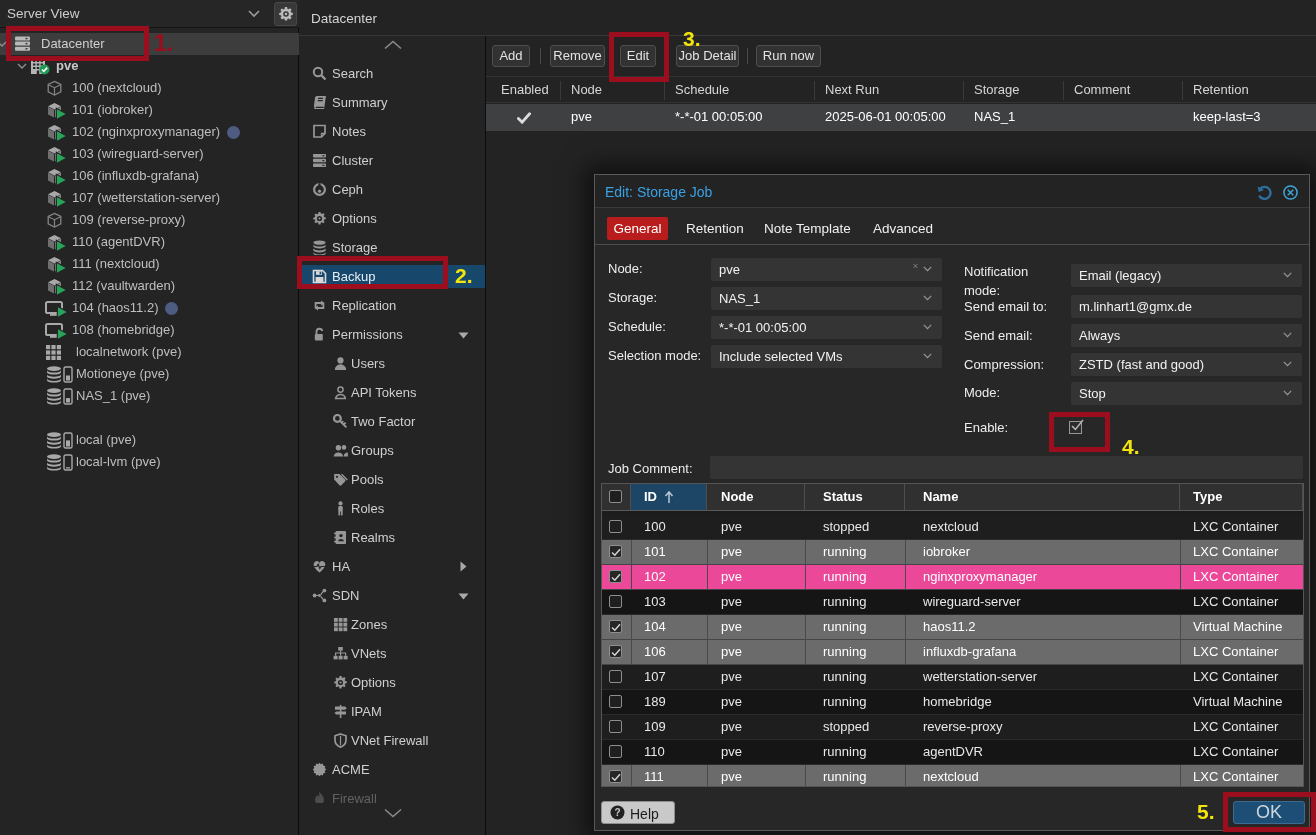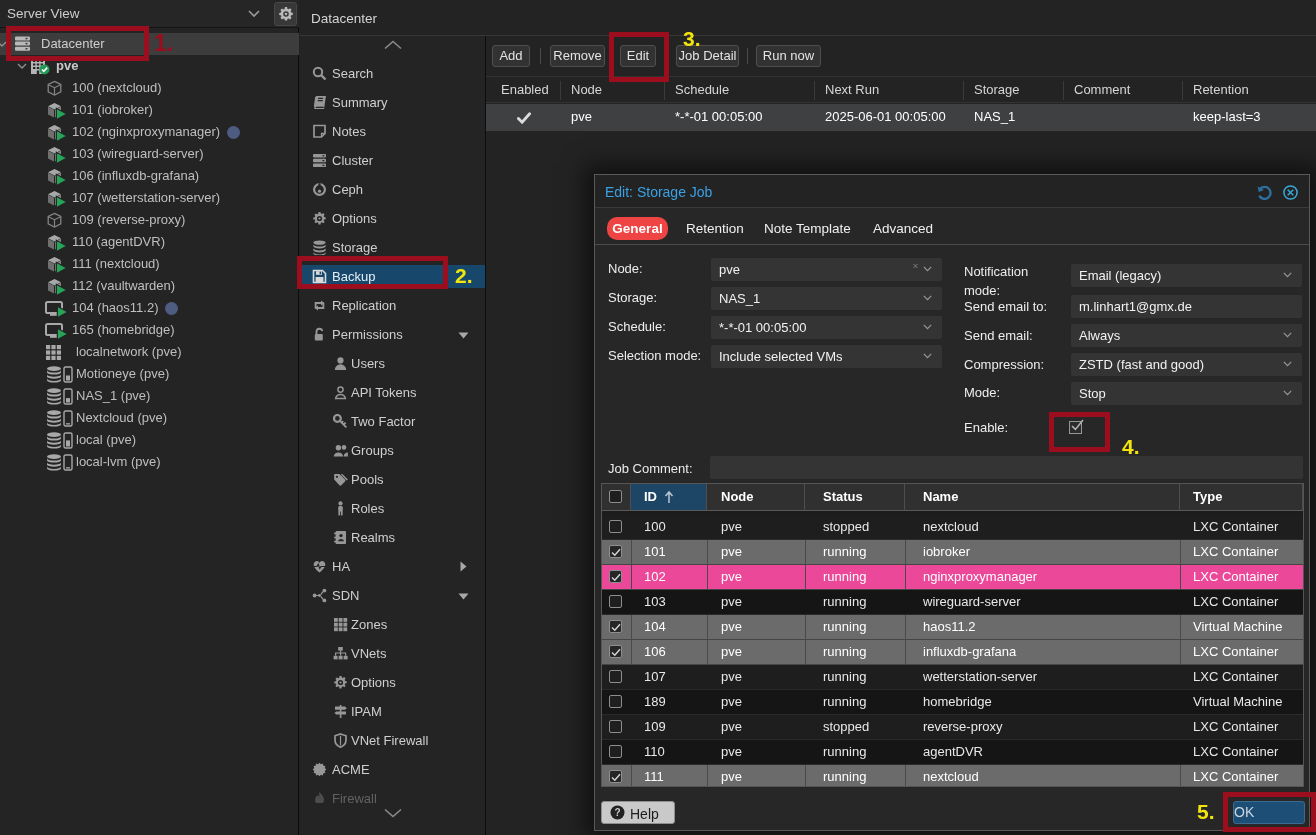--- a/index.html
+++ b/index.html
@@ -36,21 +36,21 @@
 .ghsep { position:absolute; top:4px; width:1px; height:19px; background:#3a3a3a; }
 #grow { left:0; top:68px; width:830px; height:27px; background:#3f4042; }
 .gr { position:absolute; top:5px; font-size:13px; color:#ffffff; white-space:nowrap; }
 
 
 #dlg { left:594px; top:174px; width:716px; height:657px; background:#272727; border:1px solid #595959; box-shadow:0 0 22px 9px rgba(0,0,0,.55); }
 #dlgtitle { left:0; top:0; width:714px; height:33px; background:#232323; border-bottom:1px solid #3a3a3a; }
 #dlgtitle .t { left:10px; top:9px; font-size:14px; color:#39a1e4; }
 #tabs { left:0; top:34px; width:714px; height:36px; border-bottom:1px solid #4b4b4b; }
 .tab { position:absolute; top:8px; height:23px; font-size:13.5px; color:#f0f0f0; line-height:23px; }
-.tab.on { background:#ef4444; border-radius:10px; color:#fff; text-align:center;font-weight:bold; }
+.tab.on { background:#b91c1c; border-radius:2px; color:#fff; text-align:center; }
 .flabel { position:absolute; font-size:13px; color:#ededed; white-space:nowrap; }
 .field { position:absolute; height:23px; background:#343434; border-radius:2px; }
 .field .v { position:absolute; left:8px; top:4px; font-size:13px; color:#f2f2f2; white-space:nowrap; }
 .chev { position:absolute; width:9px; height:6px; }
 
 #dgrid { left:6px; top:308px; width:703px; height:304px; border:1px solid #555; background:#1c1c1c; overflow:hidden; }
 .dgh { position:absolute; top:0; height:27px; background:#303030; border-bottom:1px solid #5a5a5a; border-right:1px solid #4e4e4e; }
 .dghx { position:absolute; top:5px; font-size:13px; color:#fff; font-weight:bold; white-space:nowrap; }
 .drow { position:absolute; width:701px; height:25px; }
 .dcell { position:absolute; top:4px; font-size:13px; white-space:nowrap; }
@@ -251,21 +251,21 @@
       <div class="abs" style="left:0px;top:5px;width:13px;height:13px;border-radius:50%;background:#4d5c80;left:165px"></div>
     </div>
     <div class="treerow" style="top:319px">
       <svg class="abs" style="left:45px;top:4px" width="18" height="15" viewBox="0 0 18 15">
           <rect x="1" y="1" width="16" height="11" rx="1.6" fill="none" stroke="#a8a8a8" stroke-width="2"></rect>
           <rect x="5" y="13" width="8" height="1.8" fill="#a8a8a8"></rect>
         </svg>
       <svg class="abs" style="left:55px;top:8px" width="14" height="14" viewBox="0 0 12 12">
           <path d="M2 1 L11 6 L2 11 Z" fill="#27a35a" stroke="#242424" stroke-width="1"></path>
         </svg>
-      <div class="trtxt" style="left:72px">165 (homebridge)</div>
+      <div class="trtxt" style="left:72px">108 (homebridge)</div>
     </div>
     <div class="treerow" style="top:341px">
       <svg class="abs" style="left:46px;top:4px" width="15" height="15" viewBox="0 0 15 15">
           <g fill="#a8a8a8">
             <rect x="0" y="0" width="4.2" height="4.2"></rect>
             <rect x="5.4" y="0" width="4.2" height="4.2"></rect>
             <rect x="10.8" y="0" width="4.2" height="4.2"></rect>
             <rect x="0" y="5.4" width="4.2" height="4.2"></rect>
             <rect x="5.4" y="5.4" width="4.2" height="4.2"></rect>
             <rect x="10.8" y="5.4" width="4.2" height="4.2"></rect>
@@ -298,35 +298,20 @@
             <path d="M1 4.2 A7 2.4 0 0 0 15 4.2 L15 6.2 A7 2.4 0 0 1 1 6.2 Z"></path>
             <path d="M1 8.4 A7 2.4 0 0 0 15 8.4 L15 10.4 A7 2.4 0 0 1 1 10.4 Z"></path>
             <path d="M1 12.6 A7 2.4 0 0 0 15 12.6 L15 14.2 A7 2.4 0 0 1 1 14.2 Z"></path>
           </g>
         </svg>
       <svg class="abs" style="left:63px;top:3px" width="10" height="17" viewBox="0 0 10 17">
           <rect x="1" y="1" width="8" height="15" rx="1.5" fill="none" stroke="#a8a8a8" stroke-width="1.4"></rect>
           <rect x="3" y="10.1" width="4" height="4.4" fill="#a8a8a8"></rect>
         </svg>
       <div class="trtxt" style="left:76px">NAS_1 (pve)</div>
-    </div>
-    <div class="treerow" style="top:407px">
-      <svg class="abs" style="left:46px;top:3px" width="16" height="17" viewBox="0 0 16 17">
-          <g fill="#a8a8a8">
-            <ellipse cx="8" cy="2.6" rx="7" ry="2.4"></ellipse>
-            <path d="M1 4.2 A7 2.4 0 0 0 15 4.2 L15 6.2 A7 2.4 0 0 1 1 6.2 Z"></path>
-            <path d="M1 8.4 A7 2.4 0 0 0 15 8.4 L15 10.4 A7 2.4 0 0 1 1 10.4 Z"></path>
-            <path d="M1 12.6 A7 2.4 0 0 0 15 12.6 L15 14.2 A7 2.4 0 0 1 1 14.2 Z"></path>
-          </g>
-        </svg>
-      <svg class="abs" style="left:63px;top:3px" width="10" height="17" viewBox="0 0 10 17">
-          <rect x="1" y="1" width="8" height="15" rx="1.5" fill="none" stroke="#a8a8a8" stroke-width="1.4"></rect>
-          <rect x="3" y="13.2" width="4" height="1.3" fill="#a8a8a8"></rect>
-        </svg>
-      <div class="trtxt" style="left:76px">Nextcloud (pve)</div>
     </div>
     <div class="treerow" style="top:429px">
       <svg class="abs" style="left:46px;top:3px" width="16" height="17" viewBox="0 0 16 17">
           <g fill="#a8a8a8">
             <ellipse cx="8" cy="2.6" rx="7" ry="2.4"></ellipse>
             <path d="M1 4.2 A7 2.4 0 0 0 15 4.2 L15 6.2 A7 2.4 0 0 1 1 6.2 Z"></path>
             <path d="M1 8.4 A7 2.4 0 0 0 15 8.4 L15 10.4 A7 2.4 0 0 1 1 10.4 Z"></path>
             <path d="M1 12.6 A7 2.4 0 0 0 15 12.6 L15 14.2 A7 2.4 0 0 1 1 14.2 Z"></path>
           </g>
         </svg>
@@ -873,21 +858,21 @@
       </div>
     </div>
     <div class="abs" id="dfoot">
       <div class="abs" style="left:6px;top:9px;width:74px;height:23px;background:#c9c9c9;border:1px solid #8f8f8f;border-radius:3px">
         <svg class="abs" style="left:8px;top:3px" width="15" height="15" viewBox="0 0 15 15">
             <circle cx="7.5" cy="7.5" r="7" fill="#222"></circle>
             <text x="7.5" y="11.2" font-size="10" font-weight="bold" fill="#c9c9c9" text-anchor="middle" font-family="Liberation Sans, sans-serif">?</text>
           </svg>
         <div class="abs" style="left:28px;top:4px;font-size:14px;color:#1d1d1d">Help</div>
       </div>
-      <div class="abs" style="left:638px;top:9px;width:72px;height:23px;background:#1d4f76;border:1px solid #3a6c92;border-radius:3px;text-align:left;line-height:21px;font-size:14px;color:#ccd6dd">OK</div>
+      <div class="abs" style="left:638px;top:9px;width:72px;height:23px;background:#1d4f76;border:1px solid #3a6c92;border-radius:3px;text-align:center;line-height:21px;font-size:18px;color:#ccd6dd">OK</div>
     </div>
   </div>
   <div class="rbox" style="left:6px;top:26px;width:143px;height:35px"></div>
   <div class="rnum" style="left:154px;top:30px;font-size:23px">1.</div>
   <div class="rbox" style="left:297px;top:256px;width:151px;height:33px"></div>
   <div class="ynum" style="left:455px;top:264px">2.</div>
   <div class="rbox" style="left:609px;top:32px;width:60px;height:50px"></div>
   <div class="ynum" style="left:683px;top:27px">3.</div>
   <div class="rbox" style="left:1049px;top:412px;width:61px;height:40px"></div>
   <div class="ynum" style="left:1122px;top:435px">4.</div>

